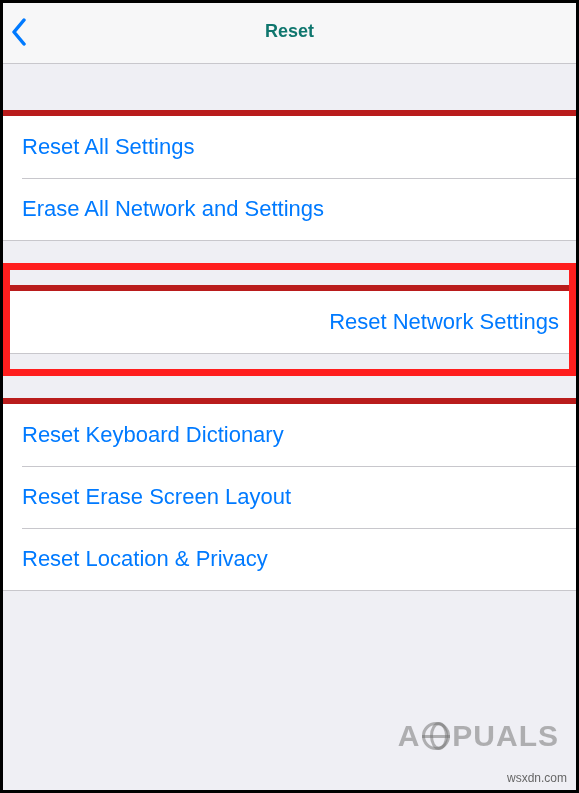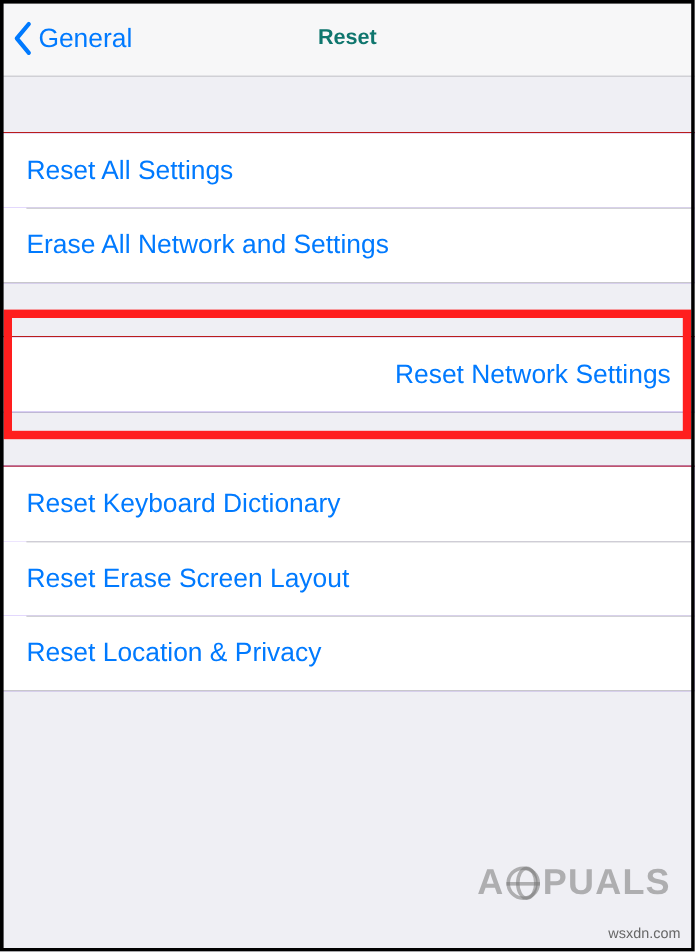--- a/index.html
+++ b/index.html
@@ -52,22 +52,22 @@
       font-weight: 600;
       color: #0f766e;
     }
     .group-spacer {
       height: 46px;
     }
     .group-spacer-small {
       height: 44px;
     }
     .list-group {
-      background: #8b5cf6;
-      border-top: 1px solid #b91c1c;
+      background: #000000;
+      border-top: 6px solid #b91c1c;
       border-bottom: 1px solid #c8c7cc;
     }
     .list-item {
       padding: 18px 20px 18px 22px;
       font-size: 22px;
       color: #007aff;
       background: #fff;
       position: relative;
       cursor: pointer;
     }
@@ -150,21 +150,20 @@
 
 <div class="frame-border"></div>
 
 <div class="nav-bar">
   <div class="back-button">
     <span class="back-chevron">
       <svg viewBox="0 0 18 28" width="18" height="28">
         <polyline points="14,2 4,14 14,26" fill="none" stroke="#007aff" stroke-width="3.5" stroke-linecap="round" stroke-linejoin="round"></polyline>
       </svg>
     </span>
-    <span>General</span>
   </div>
   <div class="nav-title">Reset</div>
 </div>
 
 <div class="group-spacer"></div>
 
 <div class="list-group">
   <div class="list-item">
     <span>Reset All Settings</span>
   </div>

